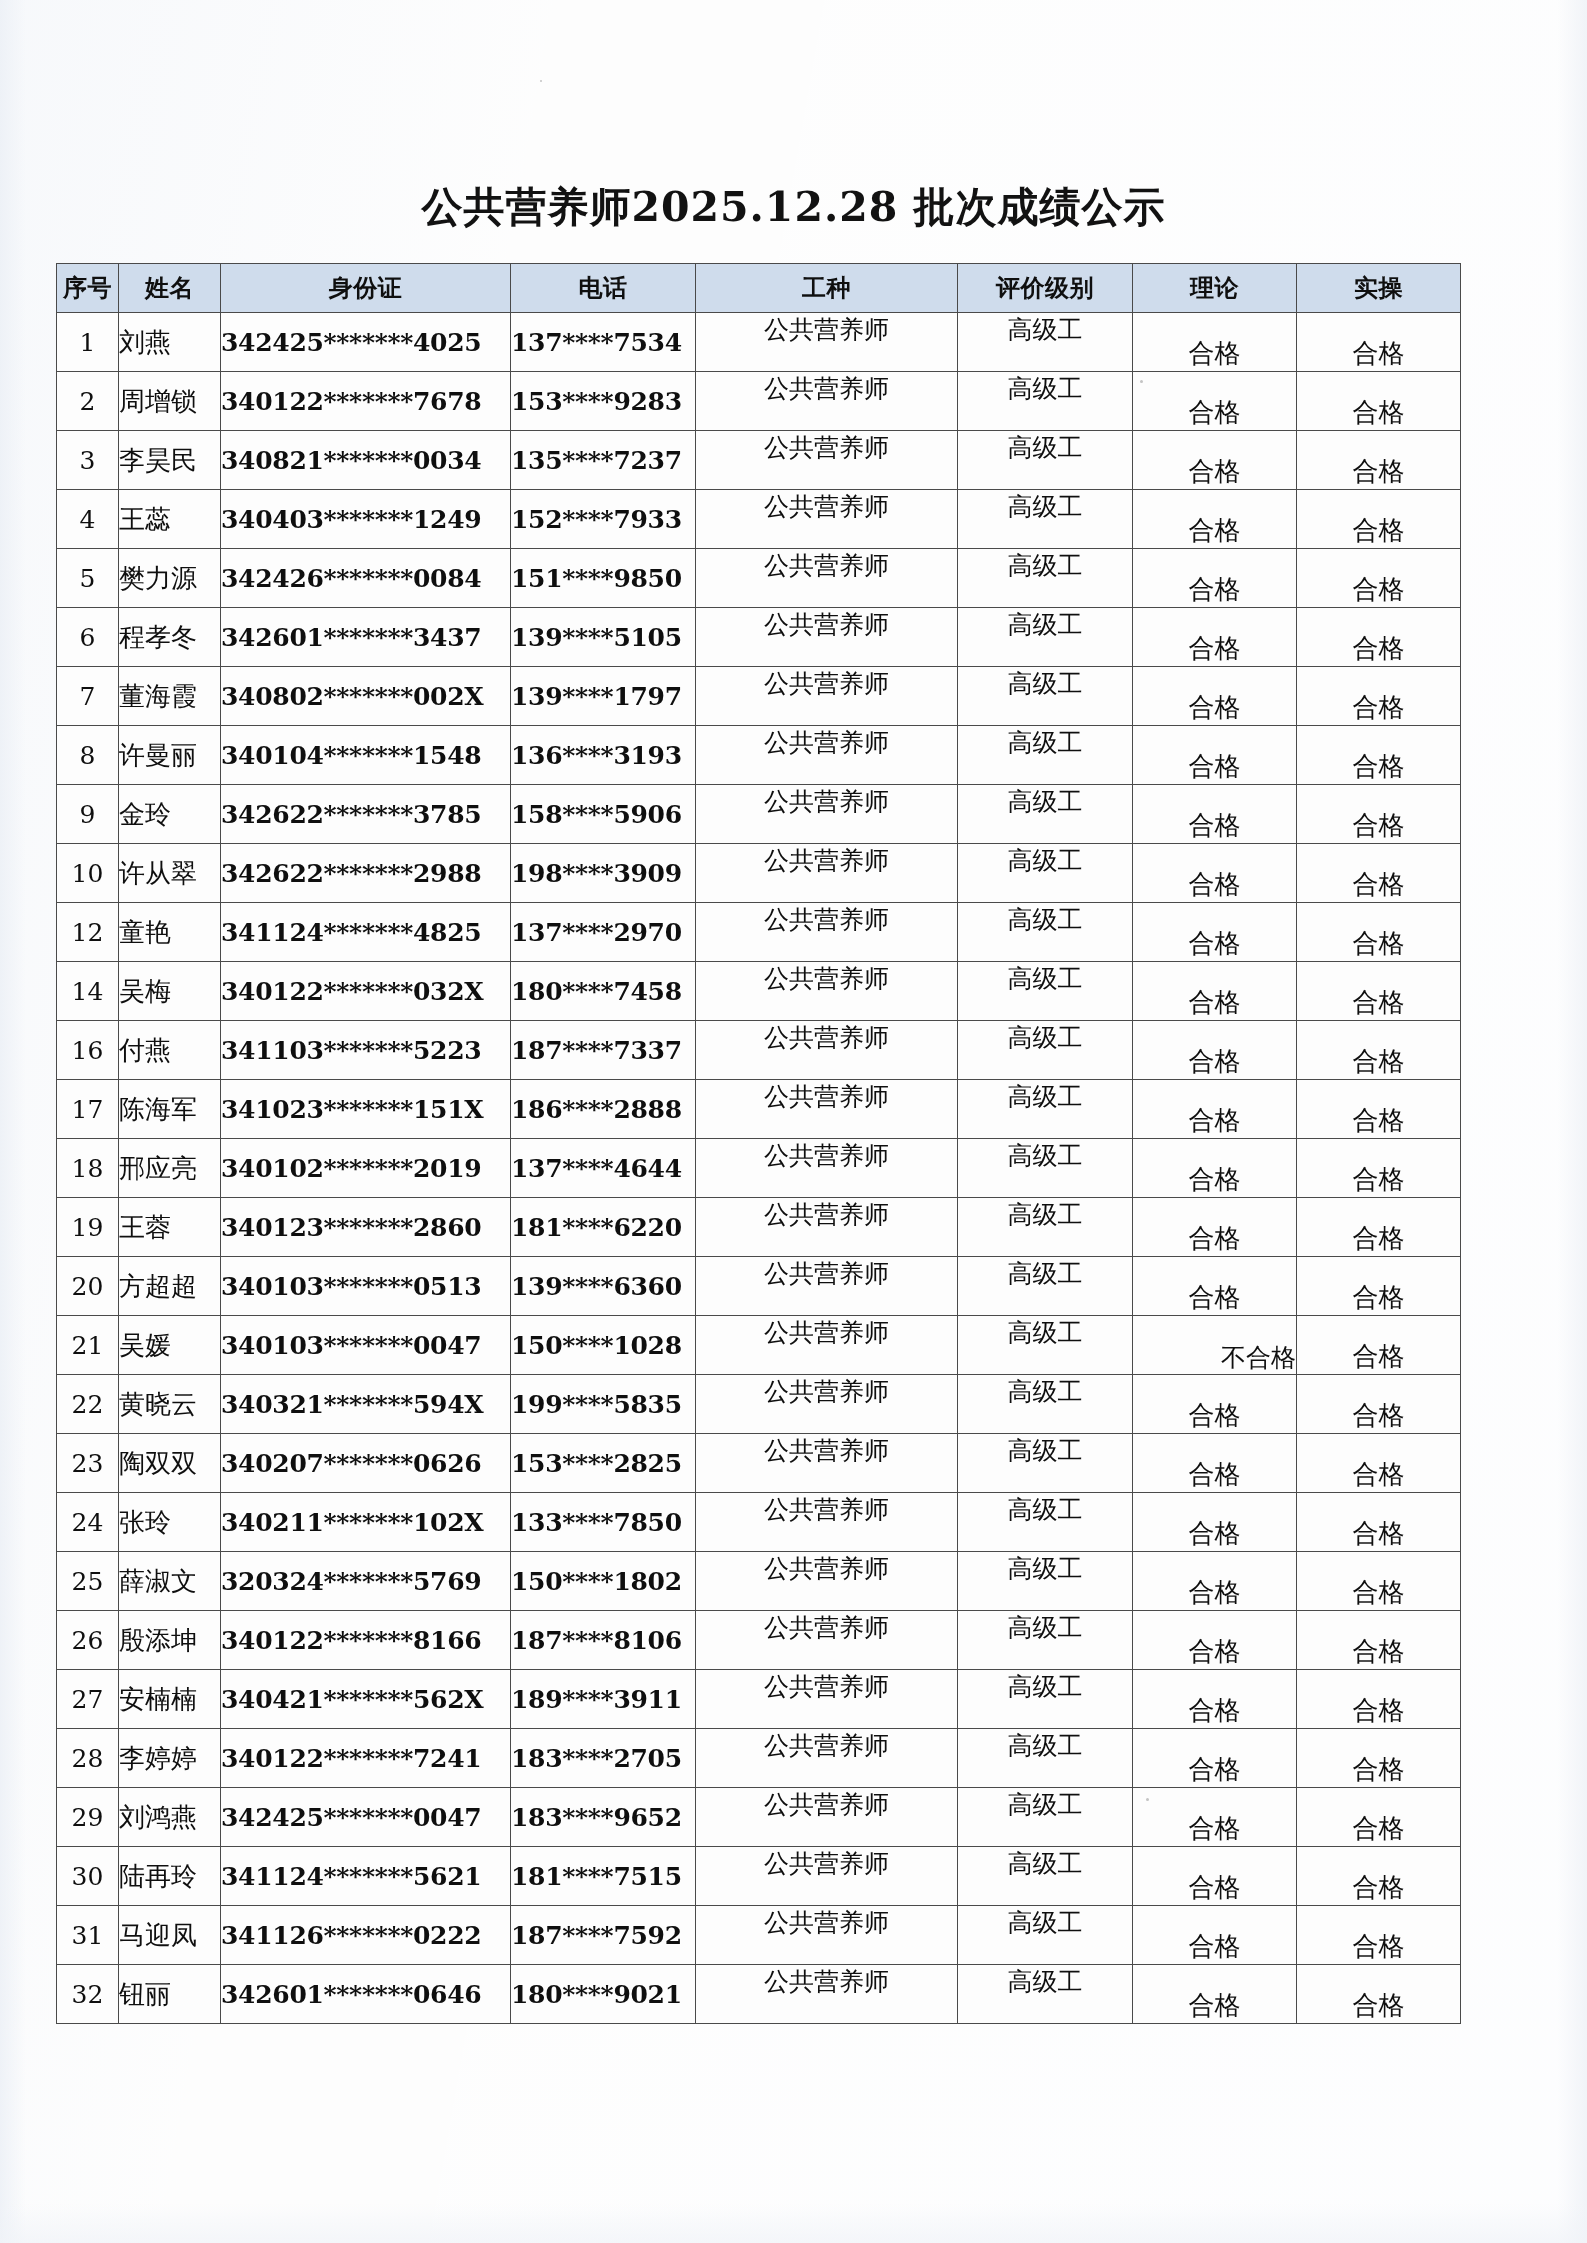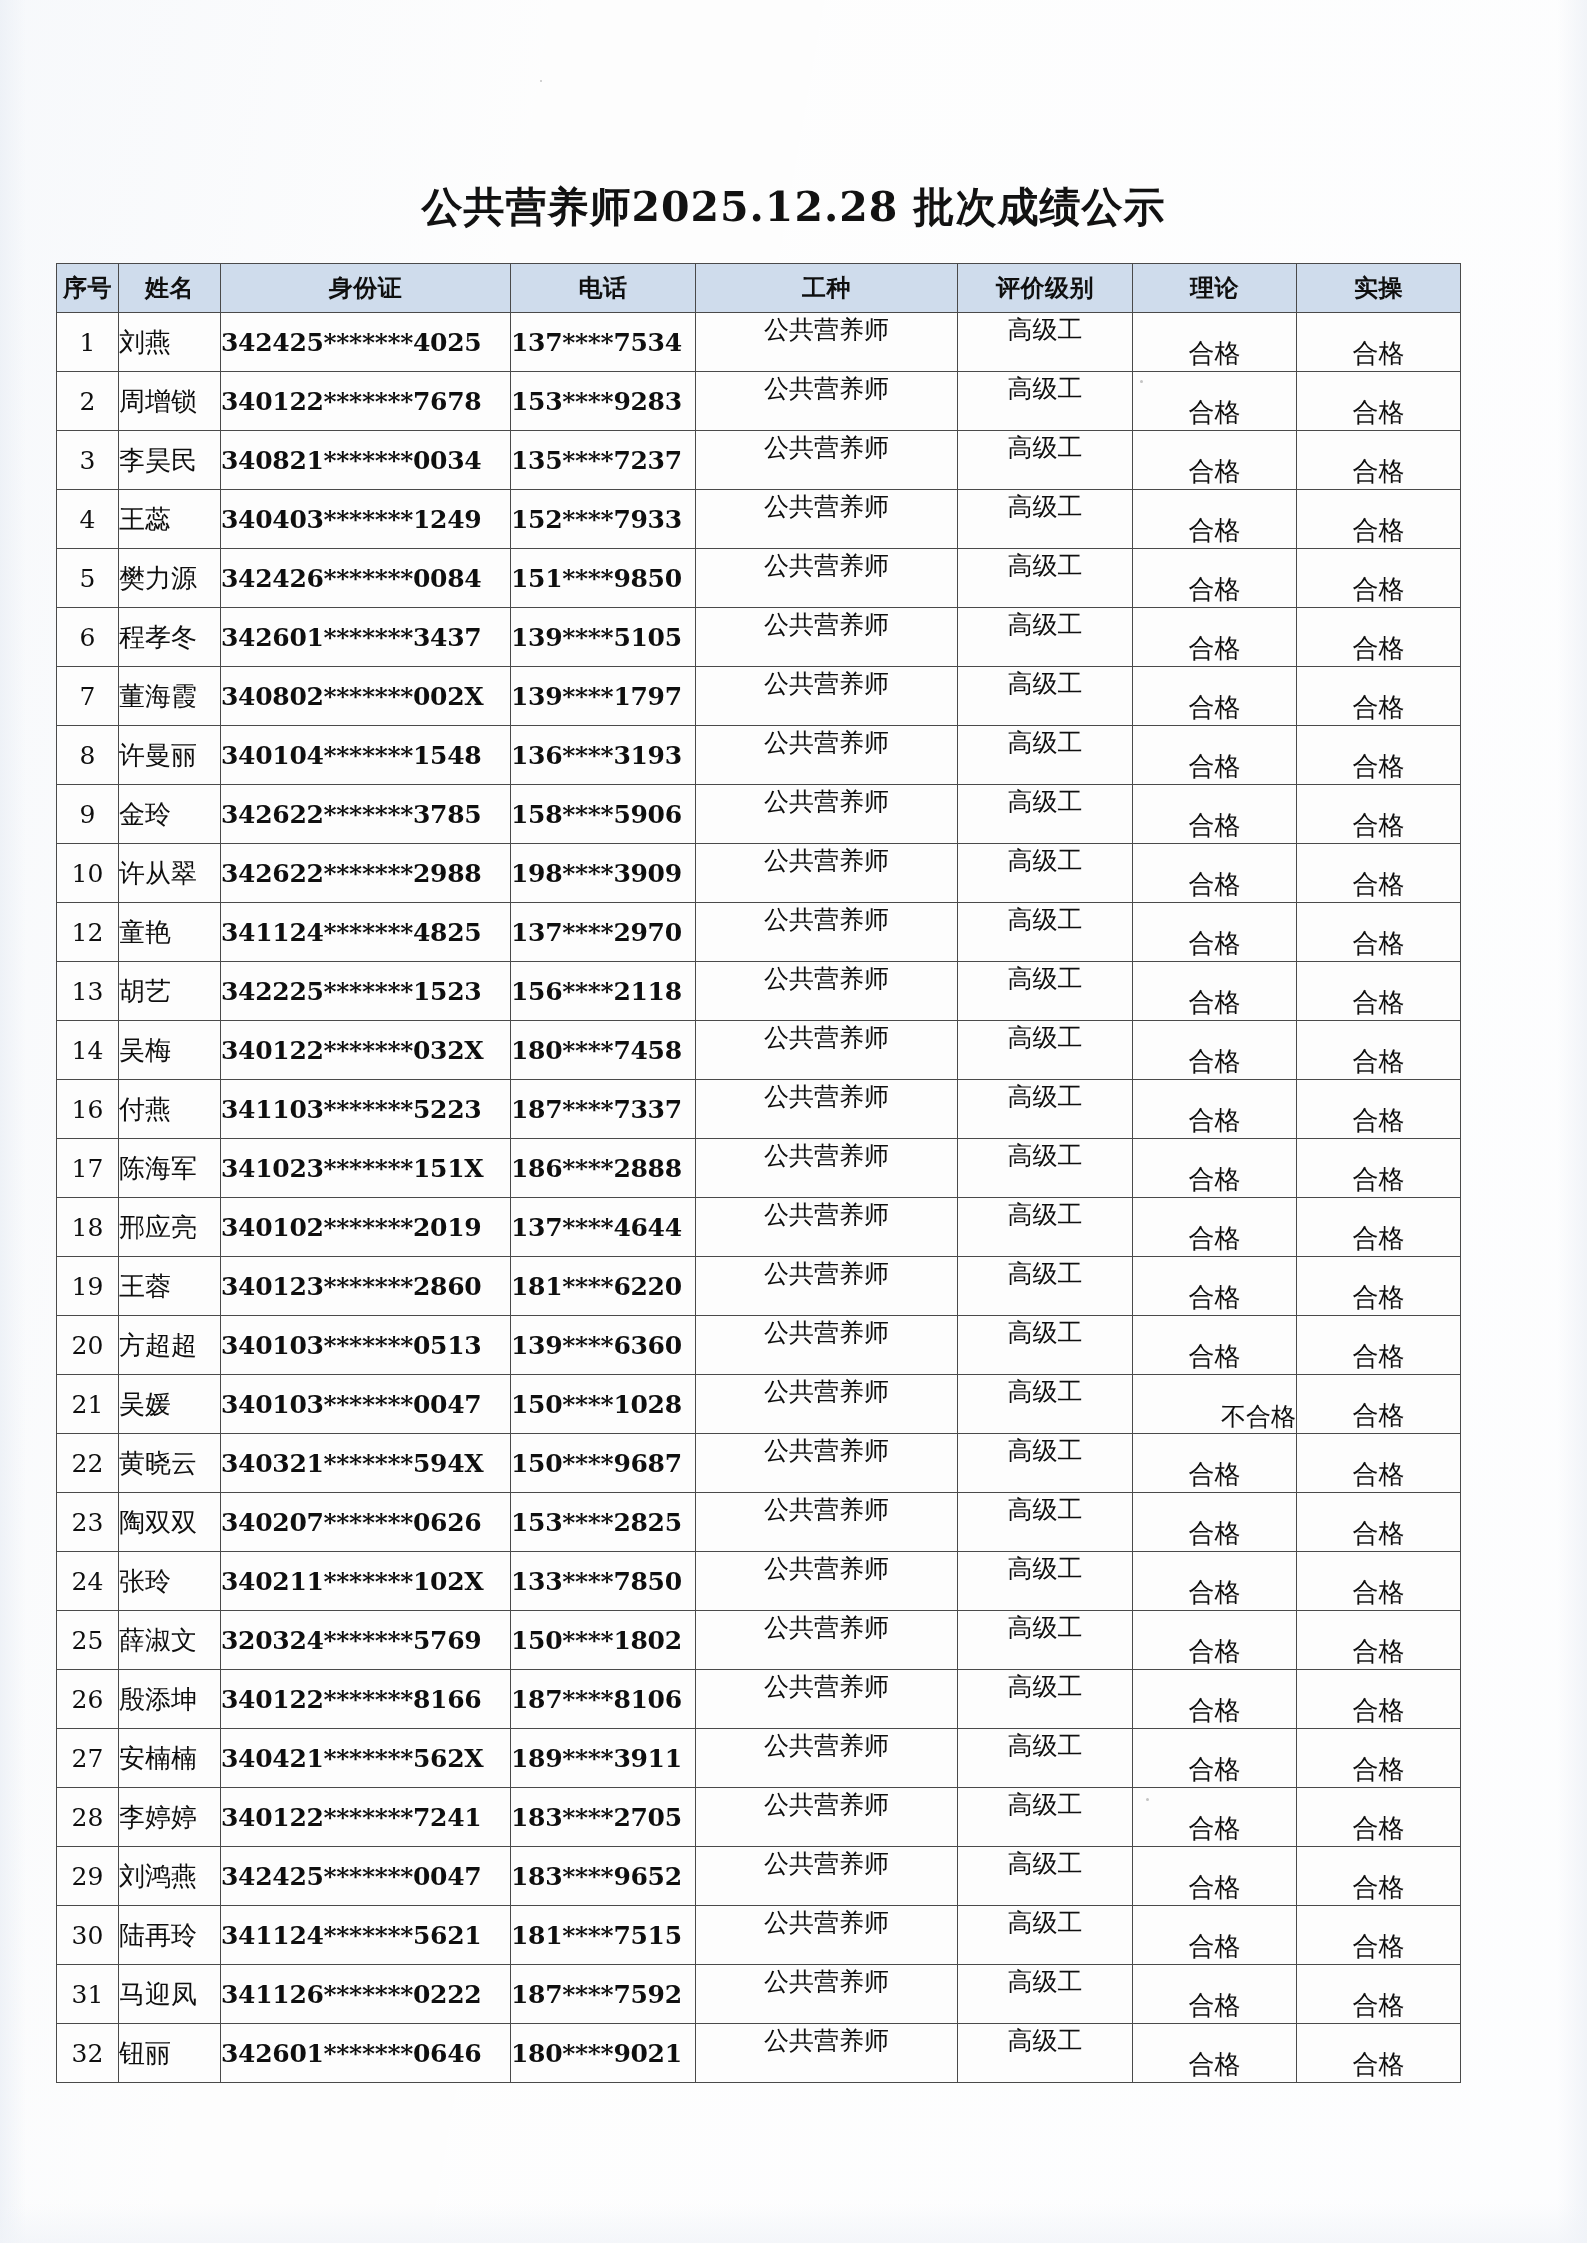--- a/index.html
+++ b/index.html
@@ -287,30 +287,20 @@
           <td class="c-idx">12</td>
           <td class="c-name">童艳</td>
           <td class="c-id">341124*******4825</td>
           <td class="c-tel">137****2970</td>
           <td class="c-job">公共营养师</td>
           <td class="c-level">高级工</td>
           <td class="c-theory">合格</td>
           <td class="c-prac">合格</td>
         </tr>
         <tr>
-          <td class="c-idx">13</td>
-          <td class="c-name">胡艺</td>
-          <td class="c-id">342225*******1523</td>
-          <td class="c-tel">156****2118</td>
-          <td class="c-job">公共营养师</td>
-          <td class="c-level">高级工</td>
-          <td class="c-theory">合格</td>
-          <td class="c-prac">合格</td>
-        </tr>
-        <tr>
           <td class="c-idx">14</td>
           <td class="c-name">吴梅</td>
           <td class="c-id">340122*******032X</td>
           <td class="c-tel">180****7458</td>
           <td class="c-job">公共营养师</td>
           <td class="c-level">高级工</td>
           <td class="c-theory">合格</td>
           <td class="c-prac">合格</td>
         </tr>
         <tr>
@@ -370,21 +360,21 @@
           <td class="c-tel">150****1028</td>
           <td class="c-job">公共营养师</td>
           <td class="c-level">高级工</td>
           <td class="c-theory fail">不合格</td>
           <td class="c-prac">合格</td>
         </tr>
         <tr>
           <td class="c-idx">22</td>
           <td class="c-name">黄晓云</td>
           <td class="c-id">340321*******594X</td>
-          <td class="c-tel">150****9687</td>
+          <td class="c-tel">199****5835</td>
           <td class="c-job">公共营养师</td>
           <td class="c-level">高级工</td>
           <td class="c-theory">合格</td>
           <td class="c-prac">合格</td>
         </tr>
         <tr>
           <td class="c-idx">23</td>
           <td class="c-name">陶双双</td>
           <td class="c-id">340207*******0626</td>
           <td class="c-tel">153****2825</td>

